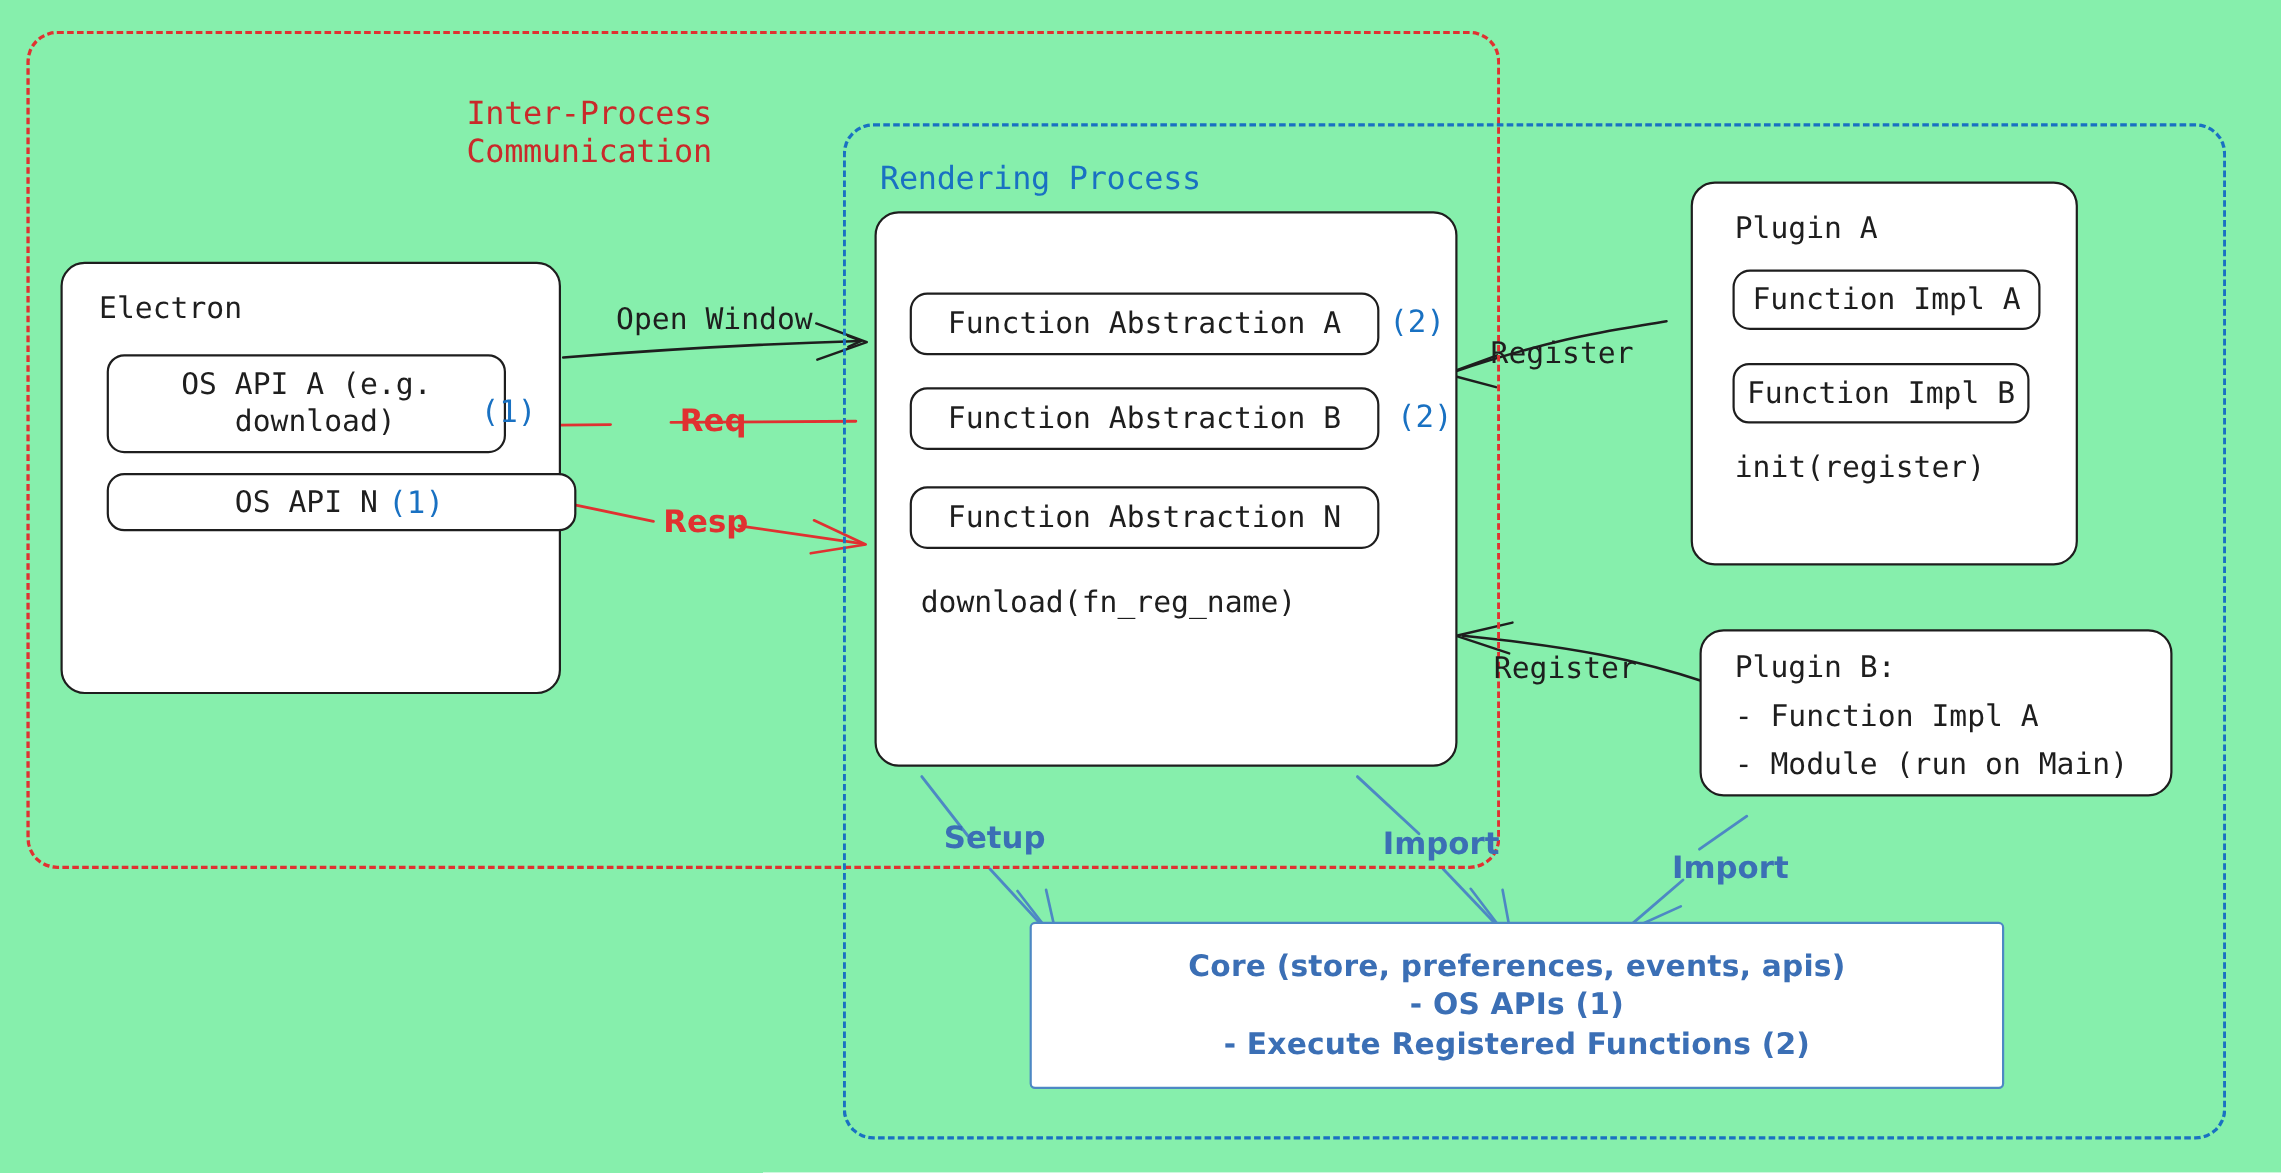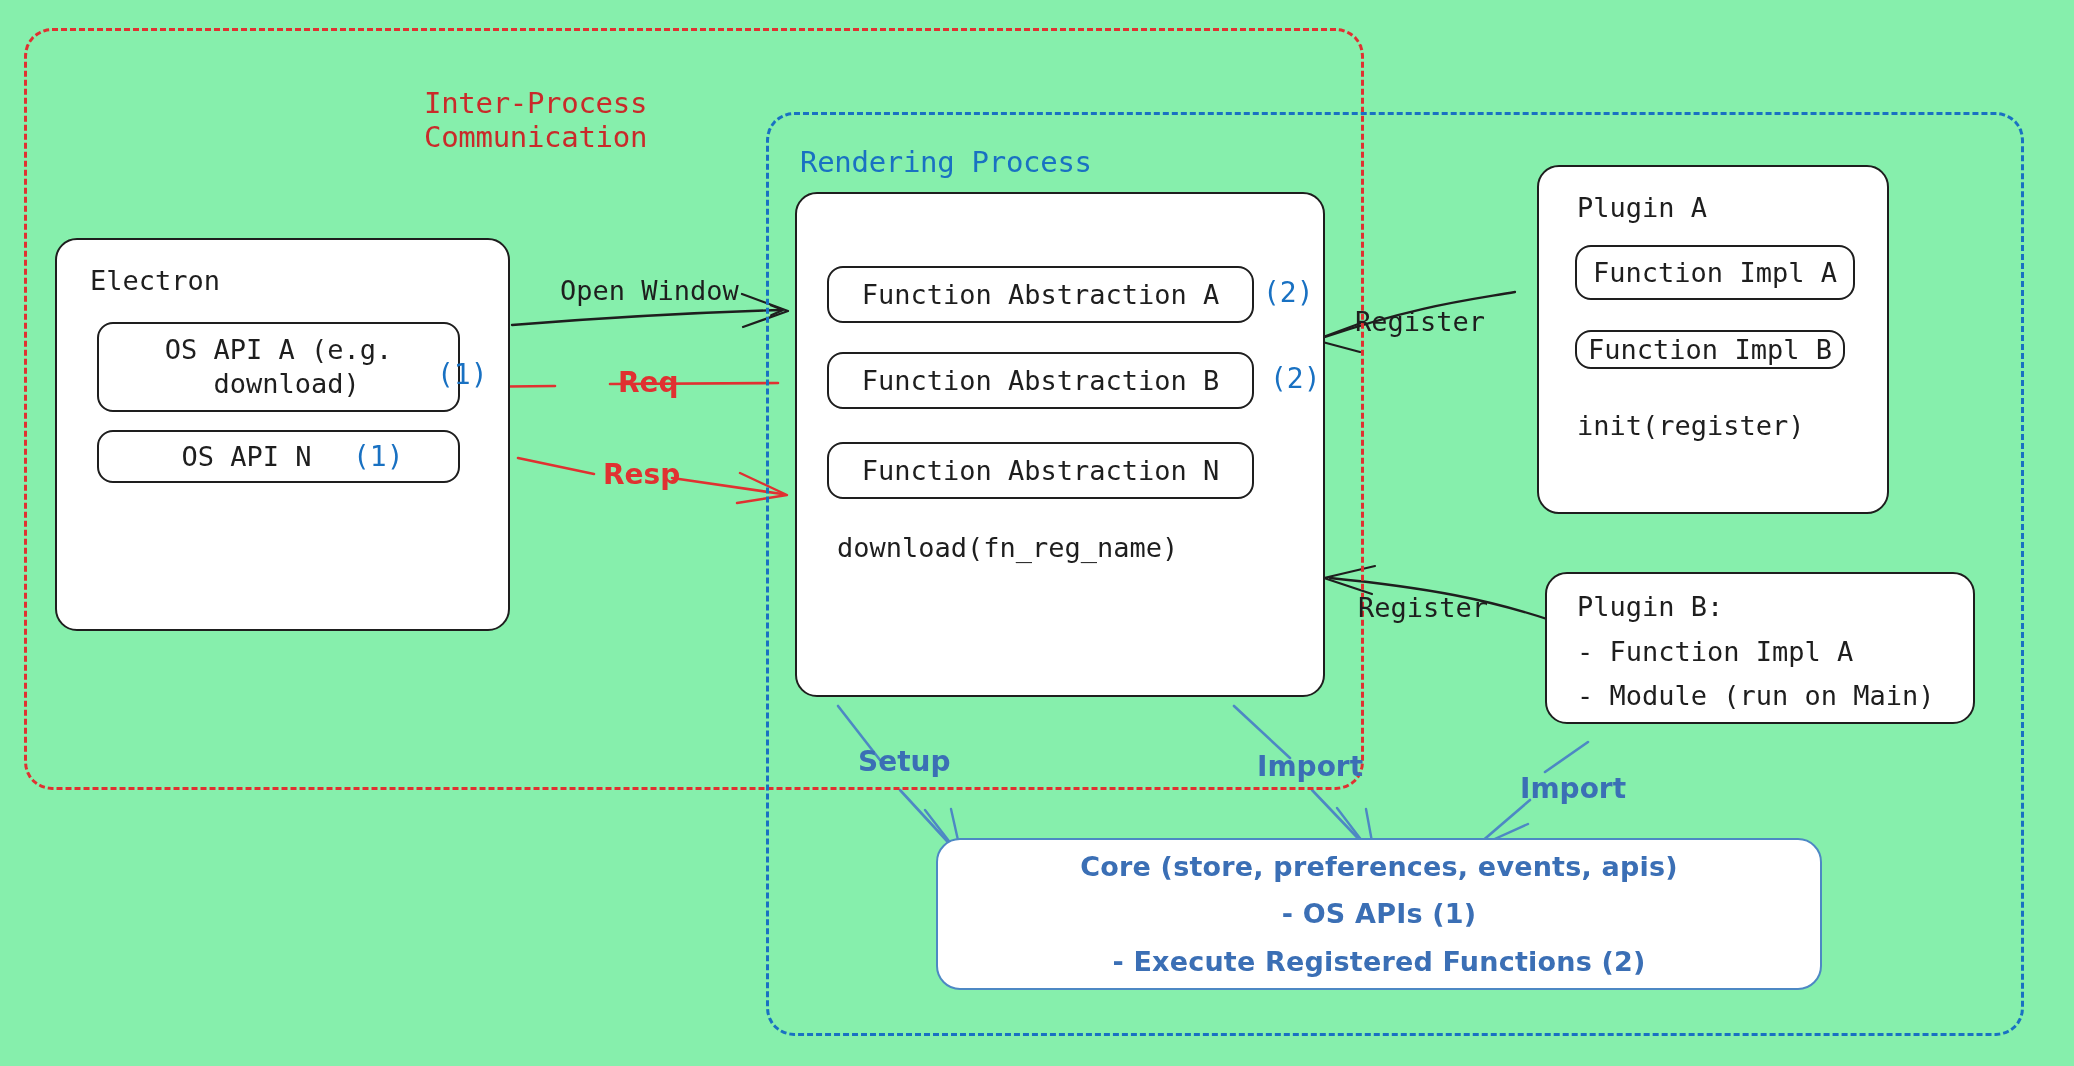--- a/index.html
+++ b/index.html
@@ -77,27 +77,26 @@
   .blue-num {
     position: absolute;
     color: #1971c2;
     font-size: 28px;
     white-space: pre;
   }
 
   
   .core-box {
     border: 2.6px solid #4d88c4;
-    border-radius: 24px;
+    border-radius: 5px;
     background: #ffffff;
     display: flex;
     flex-direction: column;
     align-items: center;
     justify-content: center;
-    gap: 12px;
   }
   .core-line {
     color: #3b6fb5;
     font-family: "DejaVu Sans", sans-serif;
     font-weight: bold;
     font-size: 27px;
     line-height: 1.32;
     white-space: pre;
     letter-spacing: 0.2px;
   }
@@ -187,21 +186,21 @@
 
   <div class="abs box" style="left:55px; top:238px; width:455px; height:393px;">
     <div class="box-label" style="left:33px; top:25px;">Electron</div>
 
     <div class="abs box-inner" style="left:40px; top:82px; width:363px; height:90px;">
       <span class="inner-label">OS API A (e.g.
  download)</span>
     </div>
     <div class="blue-num" style="left:380px; top:118px;">(1)</div>
 
-    <div class="abs box-inner" style="left:40px; top:190px; width:363px; height:53px;">
+    <div class="abs box-inner" style="left:40px; top:190px; width:427px; height:53px;">
       <span class="inner-label" style="margin-right:64px;">OS API N</span>
     </div>
     <div class="blue-num" style="left:296px; top:200px;">(1)</div>
   </div>
 
   <div class="abs box" style="left:795px; top:192px; width:530px; height:505px;">
 
     <div class="abs box-inner" style="left:30px; top:72px; width:427px; height:57px;">
       <span class="inner-label">Function Abstraction A</span>
     </div>
@@ -219,21 +218,21 @@
     <div class="box-label" style="left:40px; top:338px;">download(fn_reg_name)</div>
   </div>
 
   <div class="abs box" style="left:1537px; top:165px; width:352px; height:349px;">
     <div class="box-label" style="left:38px; top:25px;">Plugin A</div>
 
     <div class="abs box-inner" style="left:36px; top:78px; width:280px; height:55px;">
       <span class="inner-label">Function Impl A</span>
     </div>
 
-    <div class="abs box-inner" style="left:36px; top:163px; width:270px; height:39px;">
+    <div class="abs box-inner" style="left:36px; top:163px; width:270px; height:55px;border-radius:15px;">
       <span class="inner-label">Function Impl B</span>
     </div>
 
     <div class="box-label" style="left:38px; top:243px;">init(register)</div>
   </div>
 
   <div class="abs box" style="left:1545px; top:572px; width:430px; height:152px;">
     <div class="box-label" style="left:30px; top:17px;">Plugin B:</div>
     <div class="box-label" style="left:30px; top:62px;">- Function Impl A</div>
     <div class="box-label" style="left:30px; top:106px;">- Module (run on Main)</div>

